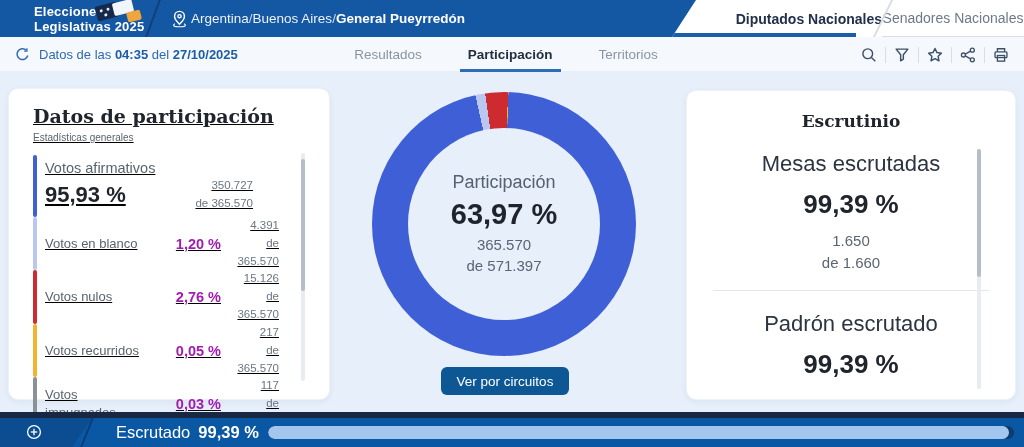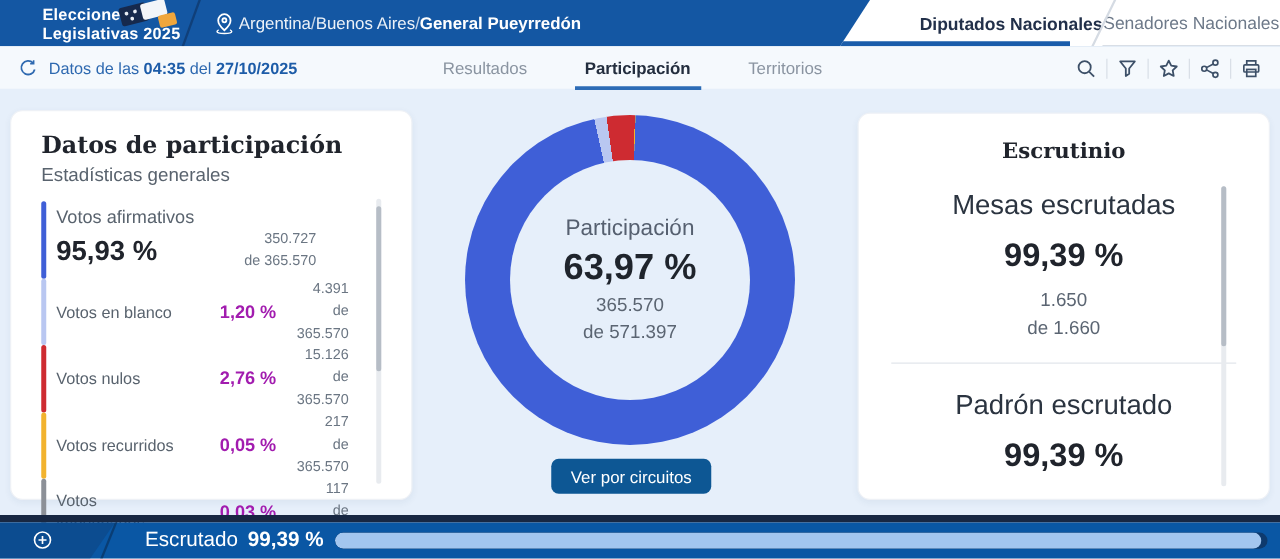--- a/index.html
+++ b/index.html
@@ -37,23 +37,23 @@
   .refresh-icon{display:inline-flex;cursor:pointer;}
   .sub-tabs{position:absolute;left:0;right:0;top:0;height:35px;display:flex;justify-content:center;gap:30px;transform:translateX(-6px);}
   .stab{display:flex;align-items:center;padding:0 8px;font-size:13.5px;color:#8a94a1;cursor:pointer;height:100%;box-sizing:border-box;}
   .stab.active{color:#232e3f;font-weight:bold;border-bottom:3px solid #2d6cb6;padding-top:3px;}
   .sub-actions{position:absolute;right:10px;top:0;height:35px;display:flex;align-items:center;}
   .act-btn{display:flex;align-items:center;justify-content:center;width:26px;height:26px;cursor:pointer;}
   .act-div{width:1px;height:16px;background:#d9dfe7;margin:0 3px;}
   
   .card{position:absolute;background:#fff;border-radius:10px;border:1px solid #eef1f6;
         box-shadow:0 2px 6px rgba(30,60,110,.06);box-sizing:border-box;}
-  #participation-card{left:8px;top:88px;width:322px;height:312px;padding:16px 24px 0 24px;}
+  #participation-card{left:8px;top:88px;width:322px;height:312px;padding:16px 24px 0 24px;text-decoration:underline;}
   .pc-title{font-family:"DejaVu Serif",serif;font-weight:bold;font-size:19px;color:#20242c;}
-  .pc-sub{font-size:15px;color:#59636e;margin-top:5px;}
+  .pc-sub{font-size:10px;color:#59636e;margin-top:5px;}
   .vlist{position:relative;margin-top:12px;}
   .vrow{display:grid;grid-template-columns:4px 102px 66px 1fr;column-gap:8px;align-items:center;
         min-height:40px;padding-right:26px;}
   .vrow-main{grid-template-columns:4px 1fr;min-height:62px;}
   .marker{width:4px;height:100%;border-radius:2px;min-height:34px;grid-row:1;}
   .vlabel{font-size:13px;color:#59636e;line-height:1.4;}
   .vpct{font-size:14.5px;font-weight:bold;color:#a21caf;text-align:right;}
   .vcounts{font-size:11.5px;color:#6b7683;text-align:right;line-height:1.55;}
   .vr-body{display:flex;flex-direction:column;gap:1px;}
   .vr-label{font-size:14.5px;color:#59636e;}

